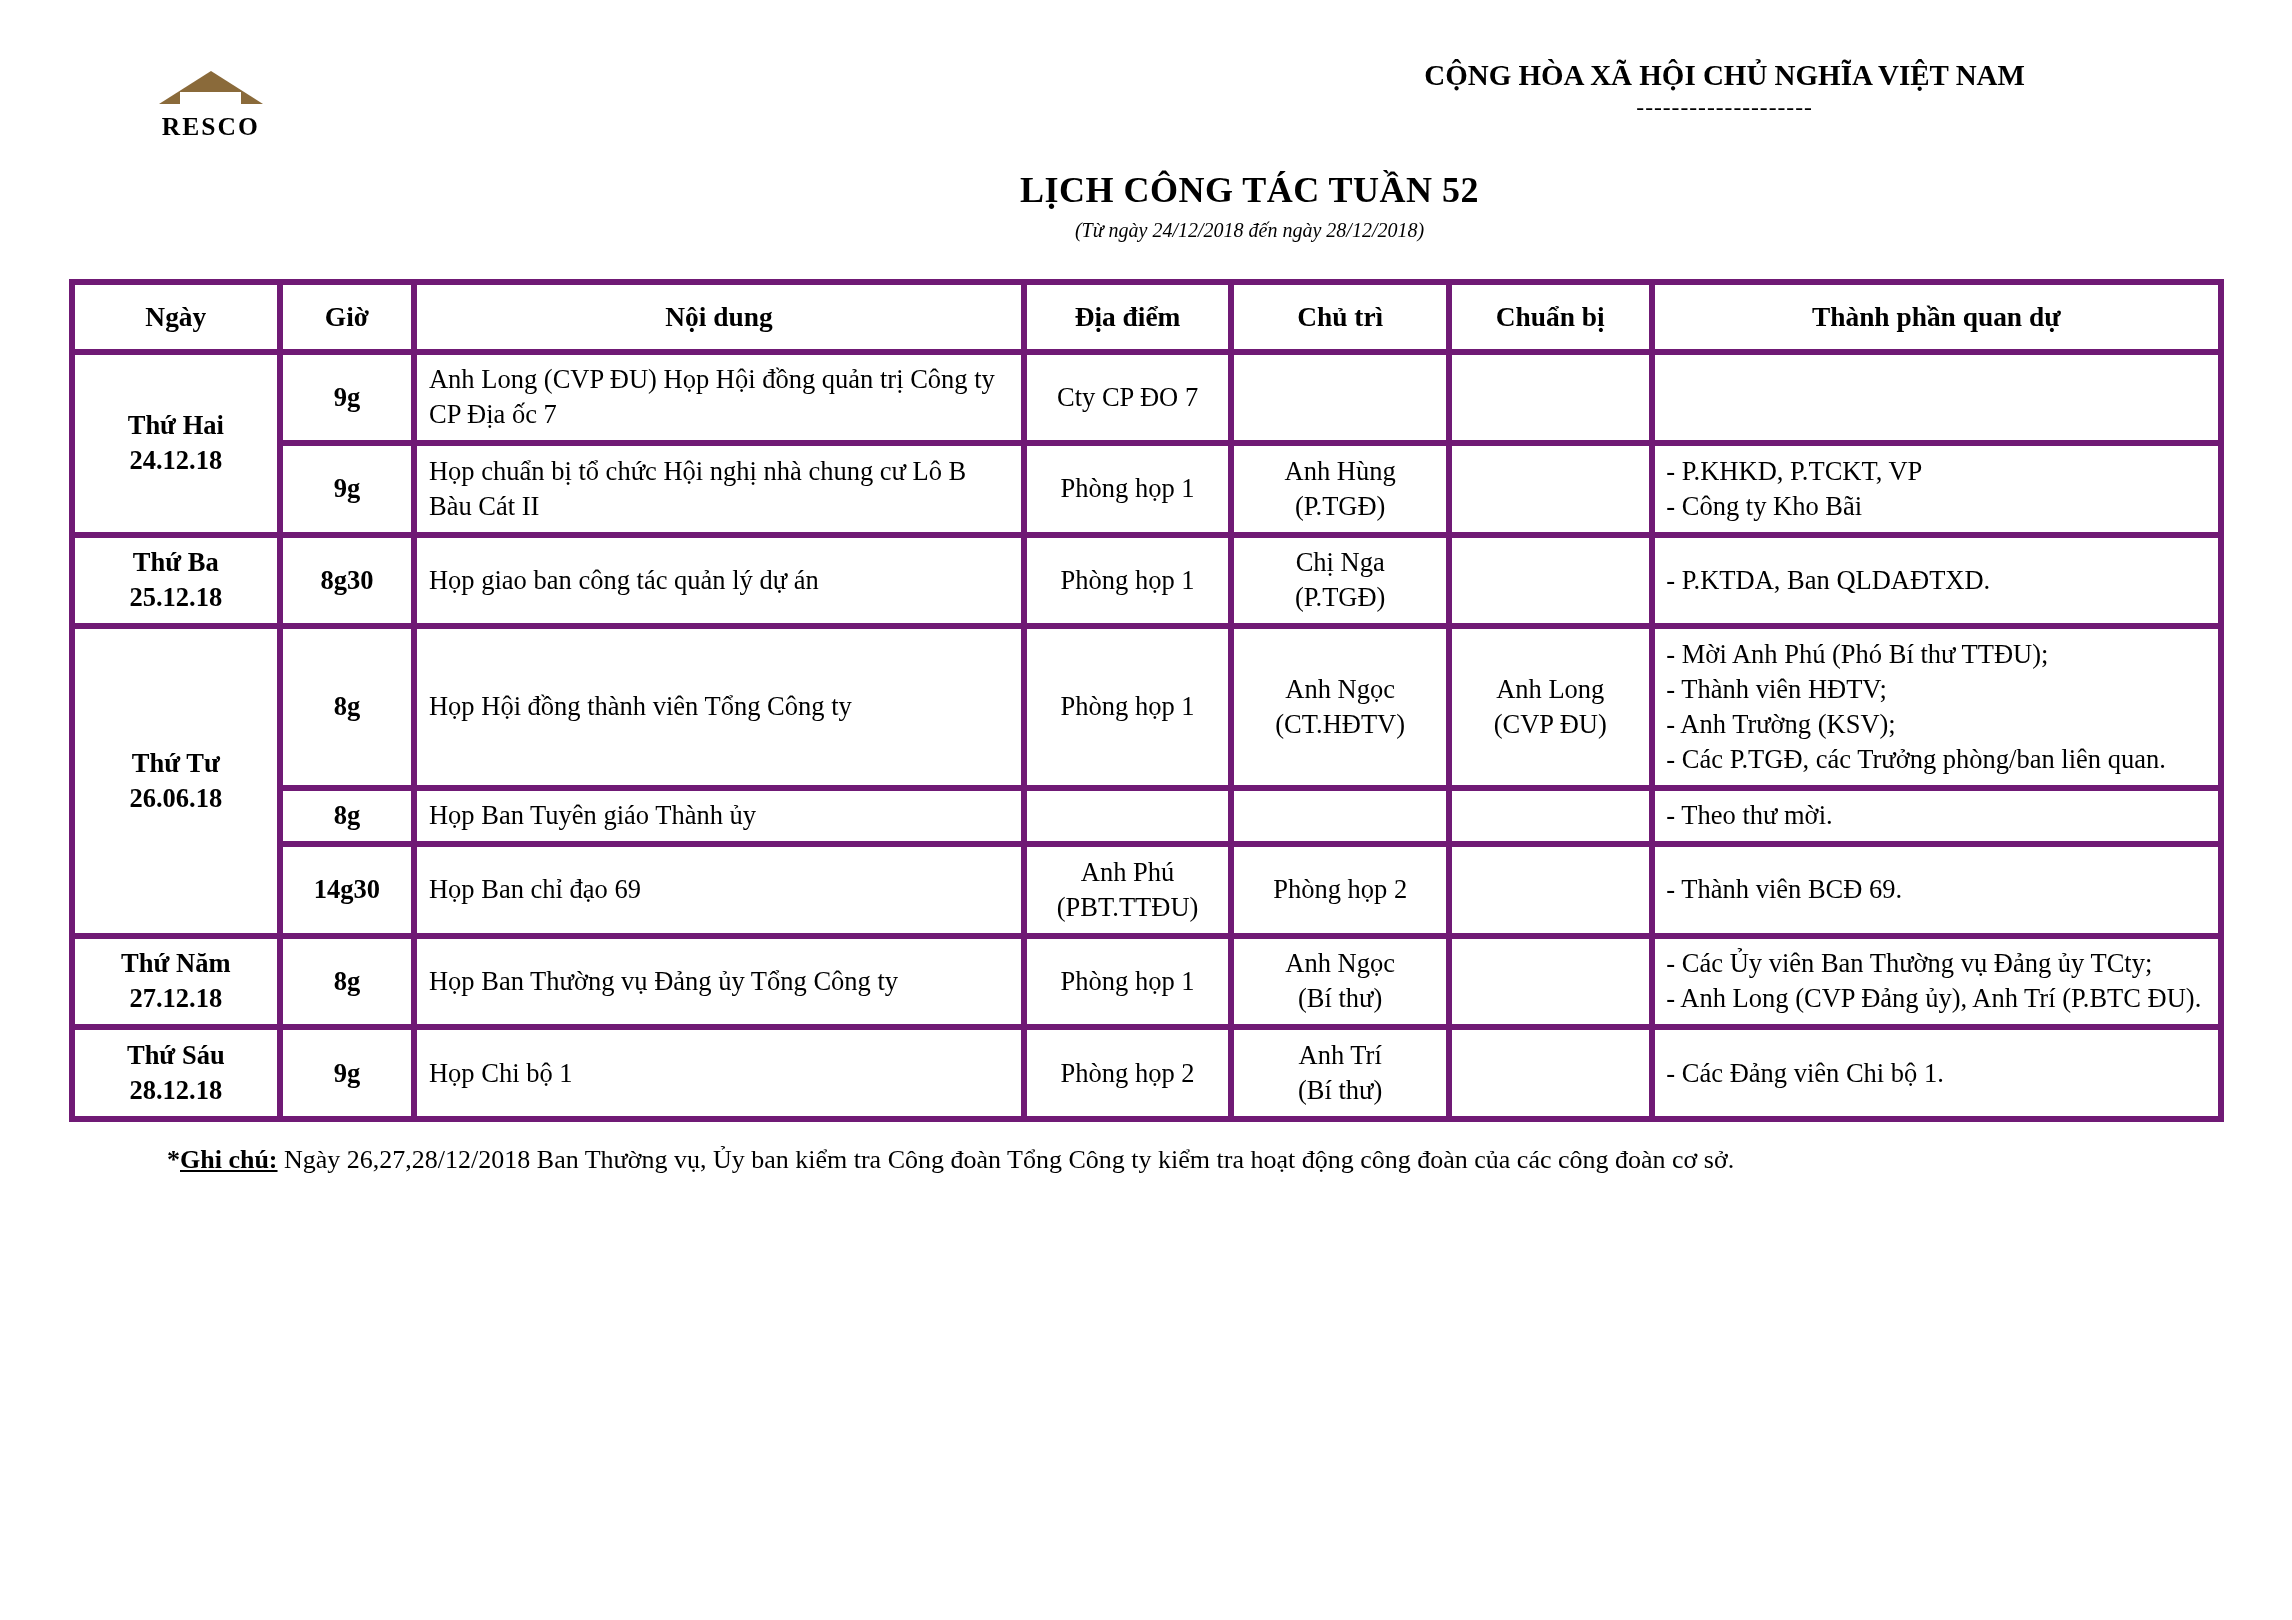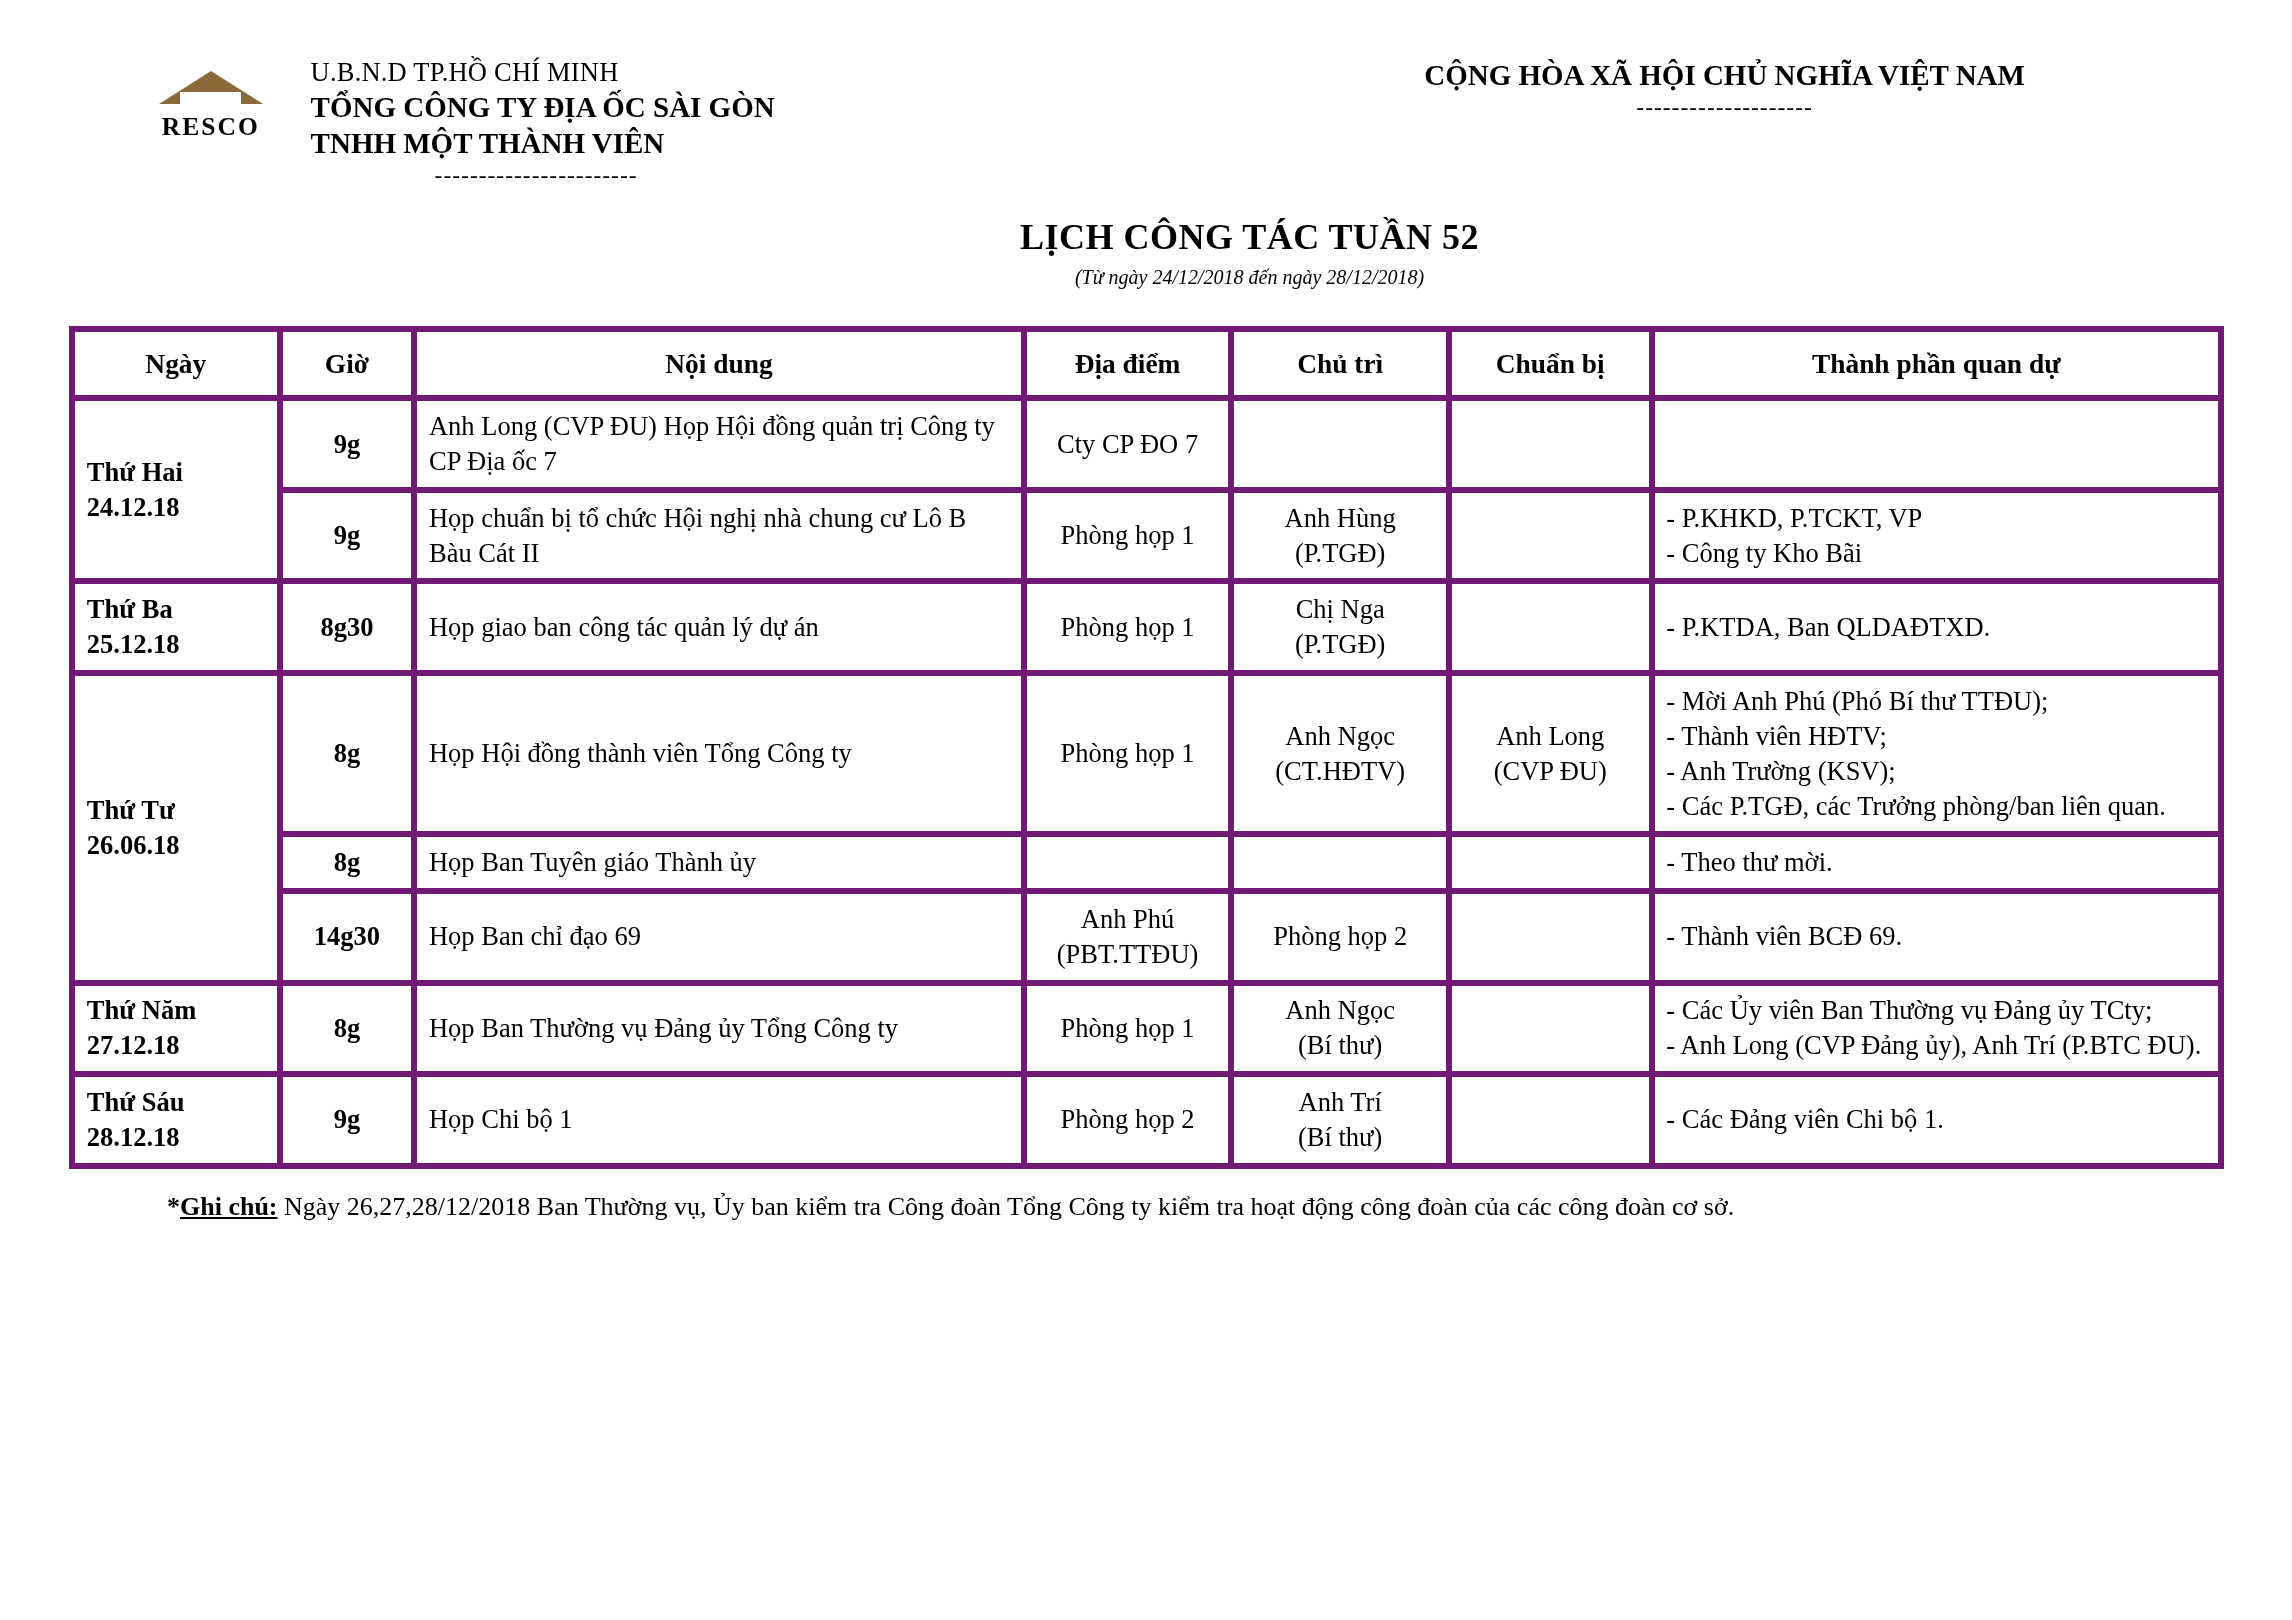--- a/index.html
+++ b/index.html
@@ -153,21 +153,21 @@
     vertical-align: middle;
     font-size: 26.5px;
     line-height: 1.32;
   }
   table.schedule thead th {
     text-align: center;
     font-weight: bold;
     font-size: 27.4px;
     padding: 13.7px 7.8px;
   }
-  .c-day   { width: 186px;  font-weight: bold; }
+  .c-day   { width: 186px;  text-align: center; font-weight: bold; }
   .c-time  { width: 113px;  text-align: center; font-weight: bold; }
   .c-content { width: 588px; }
   .c-place { width: 186px; text-align: center; }
   .c-chair { width: 196px; text-align: center; }
   .c-prep  { width: 181px; text-align: center; }
   .c-attend{ }
   .cell-multiline { white-space: pre-line; }
 
   
   .note {
@@ -188,26 +188,20 @@
 </head>
 <body>
 
 <div class="page">
 
   <div class="header">
     <div class="header-left">
       <div class="logo">
         <div class="logo-mark"></div>
         <div class="logo-text">RESCO</div>
-      </div>
-      <div class="org-block">
-        <div class="org-line1">U.B.N.D TP.HỒ CHÍ MINH</div>
-        <div class="org-line2">TỔNG CÔNG TY ĐỊA ỐC SÀI GÒN</div>
-        <div class="org-line3">TNHH  MỘT THÀNH VIÊN</div>
-        <div class="org-dashes">-----------------------</div>
       </div>
     </div>
     <div class="header-right">
       <div class="nation1">CỘNG HÒA XÃ HỘI CHỦ NGHĨA VIỆT NAM</div>
       <div class="nation-dashes">--------------------</div>
     </div>
   </div>
 
   <div class="title-wrap">
     <div class="doc-title">LỊCH CÔNG TÁC TUẦN 52</div>

